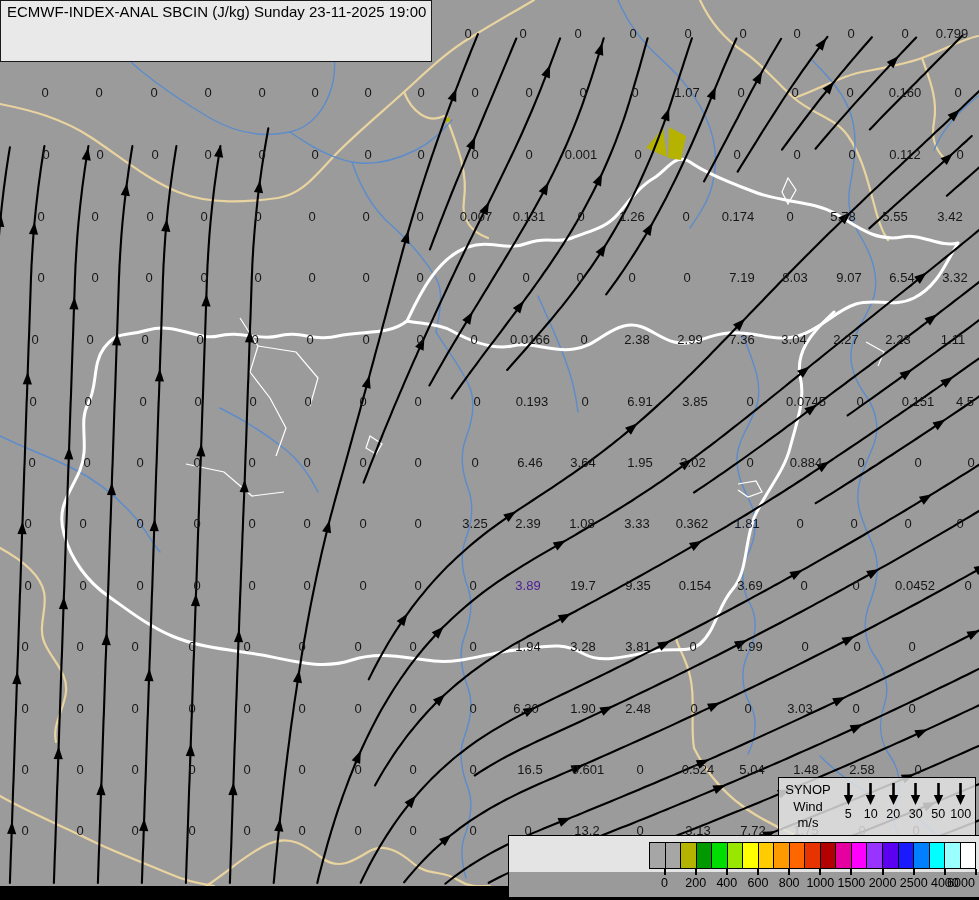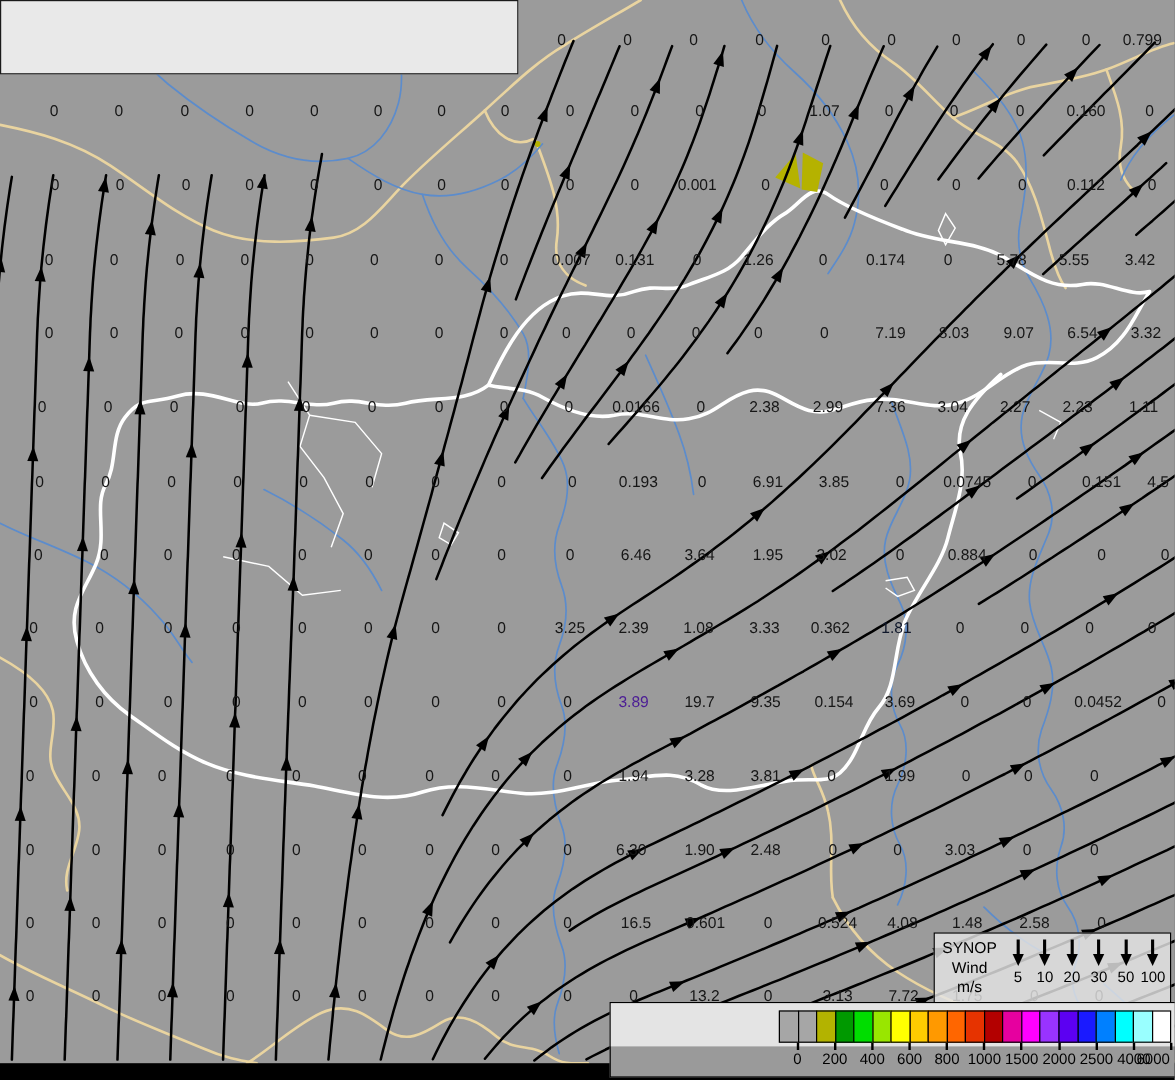--- a/index.html
+++ b/index.html
@@ -454,21 +454,21 @@
       <span class="gv" style="left: 192px; top: 769px; color: rgb(22, 22, 22);">0</span>
       <span class="gv" style="left: 247px; top: 769px; color: rgb(22, 22, 22);">0</span>
       <span class="gv" style="left: 302px; top: 769px; color: rgb(22, 22, 22);">0</span>
       <span class="gv" style="left: 358px; top: 769px; color: rgb(22, 22, 22);">0</span>
       <span class="gv" style="left: 413px; top: 769px; color: rgb(22, 22, 22);">0</span>
       <span class="gv" style="left: 473px; top: 769px; color: rgb(22, 22, 22);">0</span>
       <span class="gv" style="left: 530px; top: 769px; color: rgb(22, 22, 22);">16.5</span>
       <span class="gv" style="left: 588px; top: 769px; color: rgb(22, 22, 22);">0.601</span>
       <span class="gv" style="left: 640px; top: 769px; color: rgb(22, 22, 22);">0</span>
       <span class="gv" style="left: 698px; top: 769px; color: rgb(22, 22, 22);">0.524</span>
-      <span class="gv" style="left: 752px; top: 769px; color: rgb(22, 22, 22);">4.08</span>
+      <span class="gv" style="left: 752px; top: 769px; color: rgb(22, 22, 22);">5.04</span>
       <span class="gv" style="left: 806px; top: 769px; color: rgb(22, 22, 22);">1.48</span>
       <span class="gv" style="left: 862px; top: 769px; color: rgb(22, 22, 22);">2.58</span>
       <span class="gv" style="left: 918px; top: 769px; color: rgb(22, 22, 22);">0</span>
       <span class="gv" style="left: 25px; top: 830px; color: rgb(22, 22, 22);">0</span>
       <span class="gv" style="left: 80px; top: 830px; color: rgb(22, 22, 22);">0</span>
       <span class="gv" style="left: 135px; top: 830px; color: rgb(22, 22, 22);">0</span>
       <span class="gv" style="left: 192px; top: 830px; color: rgb(22, 22, 22);">0</span>
       <span class="gv" style="left: 247px; top: 830px; color: rgb(22, 22, 22);">0</span>
       <span class="gv" style="left: 302px; top: 830px; color: rgb(22, 22, 22);">0</span>
       <span class="gv" style="left: 358px; top: 830px; color: rgb(22, 22, 22);">0</span>
@@ -478,20 +478,21 @@
       <span class="gv" style="left: 587px; top: 830px; color: rgb(22, 22, 22); text-align: right;">13.2</span>
       <span class="gv" style="left: 640px; top: 830px; color: rgb(22, 22, 22);">0</span>
       <span class="gv" style="left: 698px; top: 830px; color: rgb(22, 22, 22);">3.13</span>
       <span class="gv" style="left: 753px; top: 830px; color: rgb(22, 22, 22);">7.72</span>
       <span class="gv" style="left: 806px; top: 830px; color: rgb(22, 22, 22);">1.75</span>
       <span class="gv" style="left: 862px; top: 830px; color: rgb(22, 22, 22);">0</span>
       <span class="gv" style="left: 916px; top: 830px; color: rgb(22, 22, 22);">0</span>
     </div>
 
   <div class="title-box">
+    <div>ECMWF-INDEX-ANAL SBCIN (J/kg) Sunday 23-11-2025 19:00</div>
   </div>
 
   <div class="wind-legend">
     <div class="wl-text">
       <div>SYNOP</div>
       <div>Wind</div>
       <div>m/s</div>
     </div>
     <div class="wl-cols" id="wl-cols">
         <div class="wl-col">

